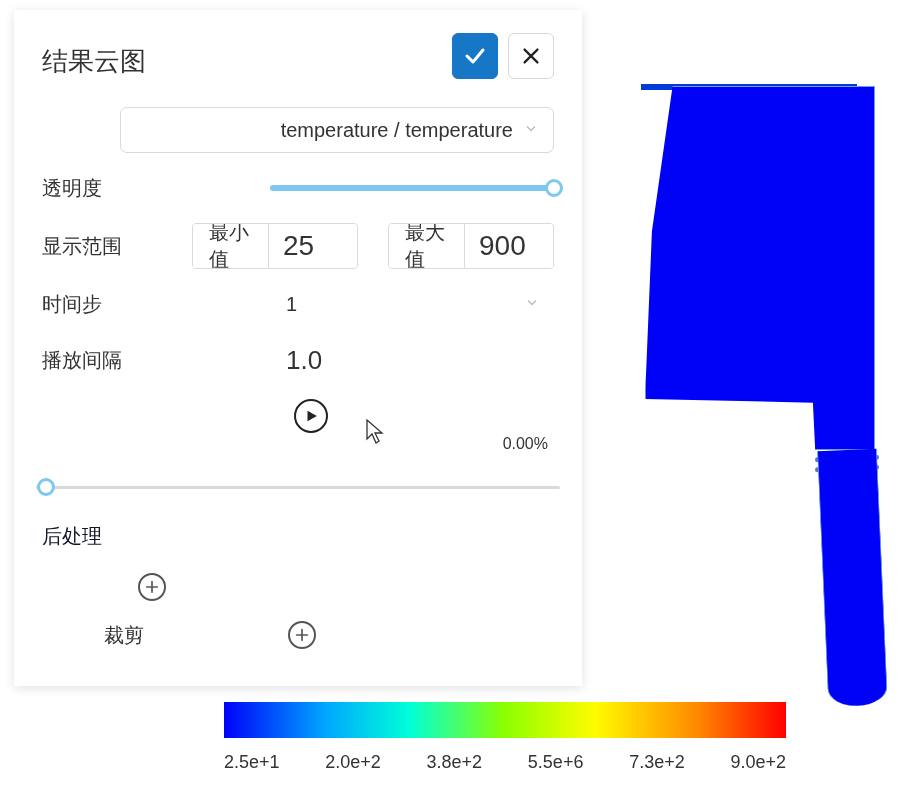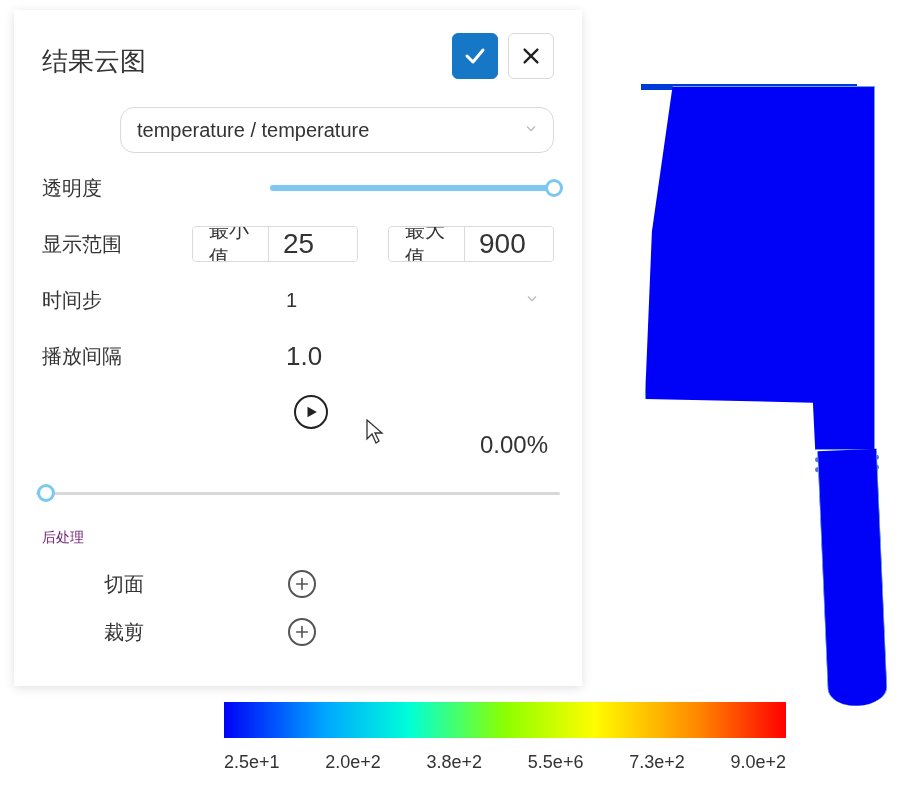--- a/index.html
+++ b/index.html
@@ -62,28 +62,29 @@
     display: flex;
     align-items: center;
   }
 
   
   .select {
     position: relative;
     width: 100%;
     height: 46px;
     border: 1px solid #d9d9d9;
-    border-radius: 14px;
+    border-radius: 7px;
     background: #fff;
     display: flex;
     align-items: center;
     padding: 0 40px 0 16px;
     font-size: 20px;
     color: #333;
     cursor: pointer;
+    justify-content: flex-end;
   }
   .select .chevron, .select-like .chevron {
     position: absolute;
     right: 14px;
     top: 50%;
     transform: translateY(-50%);
   }
   .chevron svg { stroke: #bbb; }
 
   .select-like {
@@ -131,21 +132,21 @@
     transform: translate(-50%, -50%);
     cursor: grab;
   }
 
   
   .input-group {
     display: flex;
     border: 1px solid #d9d9d9;
     border-radius: 4px;
     overflow: hidden;
-    height: 36px;
+    height: 46px;
   }
   .input-group .addon {
     padding: 0 16px;
     display: flex;
     align-items: center;
     font-size: 20px;
     color: #333;
     border-right: 1px solid #d9d9d9;
     background: #fff;
   }
@@ -167,34 +168,34 @@
     display: flex; align-items: center; justify-content: center;
     cursor: pointer;
     margin-left: 24px;
   }
   .play-btn svg { fill: #222; }
 
   .progress-row {
     display: flex;
     justify-content: flex-end;
     padding-right: 6px;
-    font-size: 24px;
+    font-size: 16px;
     color: #333;
     margin-top: -16px;
     margin-bottom: 14px;
   }
 
   .full-slider-row {
     margin: 24px 0 26px -6px;
     width: calc(100% + 12px);
   }
 
   .section-title {
-    font-size: 14px;
-    color: #701a75;
+    font-size: 20px;
+    color: #0f172a;
     margin-top: 6px;
     margin-bottom: 18px;
   }
 
   .add-btn {
     width: 28px; height: 28px;
     border: 2px solid #555;
     border-radius: 50%;
     background: #fff;
     display: flex; align-items: center; justify-content: center;
@@ -393,21 +394,20 @@
   <div class="full-slider-row">
     <div class="slider">
       <div class="slider-track thin"></div>
       <div class="slider-handle" style="left:2%;"></div>
     </div>
   </div>
 
   <div class="section-title">后处理</div>
 
   <div class="subrow">
-    <div class="row-label indent">切面</div>
     <div class="add-btn">
       <svg width="16" height="16" viewBox="0 0 24 24" stroke="#555" stroke-width="2.5" fill="none" stroke-linecap="round">
           <line x1="12" y1="4" x2="12" y2="20"></line>
           <line x1="4" y1="12" x2="20" y2="12"></line>
         </svg>
     </div>
   </div>
   <div class="subrow">
     <div class="row-label indent">裁剪</div>
     <div class="add-btn">

